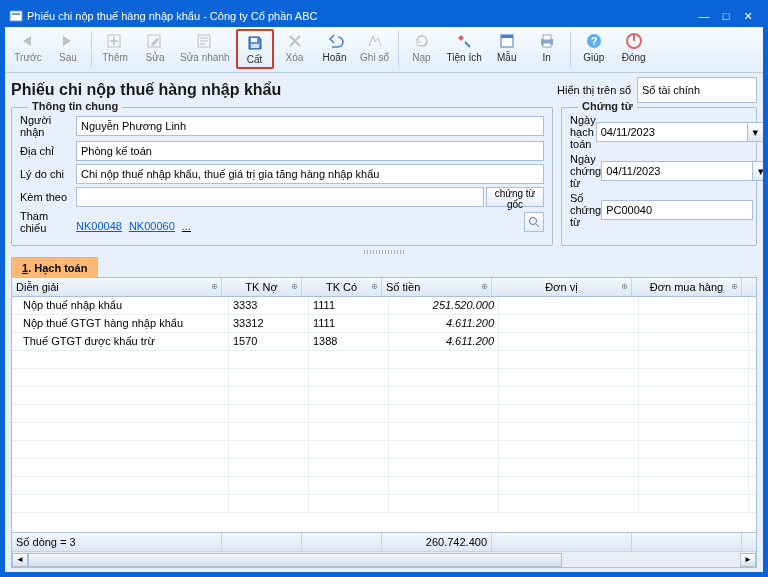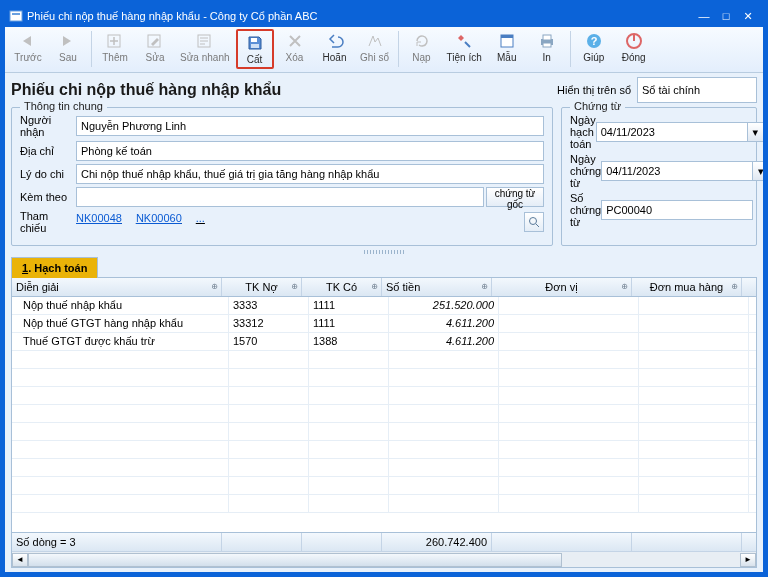--- a/index.html
+++ b/index.html
@@ -15,42 +15,42 @@
 .tb-item .lbl { font-size: 10px; margin-top: 1px; }
 .tb-item.highlight { border: 2px solid #d63b2a; border-radius: 2px; }
 .tb-sep { width: 1px; background: #c4d4e6; height: 36px; margin: 2px 2px; }
 .content { flex: 1; background: #e8f1fb; padding: 4px 6px; display: flex; flex-direction: column; overflow: hidden; }
 .header-row { display: flex; align-items: center; margin-bottom: 4px; }
 .page-title { font-size: 16px; font-weight: bold; color: #1a1a1a; flex: 1; }
 .disp-lbl { font-size: 11px; margin-right: 6px; }
 .disp-input { background: #fff; border: 1px solid #a8c0d8; padding: 12px 4px; width: 120px; height: 20px; }
 .top-panels { display: flex; gap: 8px; margin-bottom: 2px; }
 .fieldset { border: 1px solid #a8c0d8; border-radius: 2px; padding: 6px 8px 8px; position: relative; background: #e8f1fb; }
-.fieldset .legend { position: absolute; top: -8px; left: 8px; background: #e8f1fb; padding: 0 4px; font-weight: normal; color: #222; font-size: 11px; }
+.fieldset .legend { position: absolute; top: -8px; left: 16px; background: #e8f1fb; padding: 0 4px; font-weight: bold; color: #222; font-size: 11px; }
 .fs-left { flex: 1; }
 .fs-right { width: 196px; }
 .frow { display: flex; align-items: center; margin-bottom: 3px; }
 .frow .flabel { width: 56px; font-size: 11px; }
 .fs-right .frow .flabel { width: 80px; }
 .frow .finput { flex: 1; background: #fff; border: 1px solid #a8c0d8; padding: 2px 4px; height: 20px; font-size: 11px; }
 .frow .faux { display: flex; flex: 1; gap: 2px; }
 .frow .faux .finput { flex: 1; }
 .frow .fbtn { width: 58px; background: linear-gradient(#fff,#e4edf7); border: 1px solid #a8c0d8; font-size: 10px; height: 20px; cursor: pointer; }
 .frow .date-wrap { flex: 1; display: flex; }
 .frow .date-wrap .finput { flex: 1; }
 .frow .date-wrap .dd { width: 16px; background: linear-gradient(#fff,#e0e8f2); border: 1px solid #a8c0d8; border-left: none; display: flex; align-items: center; justify-content: center; cursor: pointer; }
-.refs { display: flex; align-items: flex-start; gap: 14px; text-decoration: underline; }
+.refs { display: flex; align-items: flex-end; gap: 7px; text-decoration: underline; }
 .refs a { color: #0b5bd3; text-decoration: underline; cursor: pointer; font-size: 11px; }
 .refs .more { color: #0b5bd3; cursor: pointer; }
 .refs .sq { margin-left: auto; width: 20px; height: 20px; border: 1px solid #a8c0d8; background: linear-gradient(#fff,#e4edf7); display: flex; align-items: center; justify-content: center; cursor: pointer; }
 .grip { height: 8px; display: flex; align-items: center; justify-content: center; }
 .grip div { width: 40px; height: 4px; background: repeating-linear-gradient(90deg,#9bb4cc 0 1px,transparent 1px 3px); }
 .tabs { display: flex; border-bottom: 1px solid #a8c0d8; background: #e8f1fb; }
 .tab { padding: 4px 10px; border: 1px solid #a8c0d8; border-bottom: none; background: #dce8f5; margin-right: 2px; cursor: pointer; position: relative; top: 1px; font-size: 11px; }
-.tab.active { background: #eab308; font-weight: bold; }
+.tab.active { background: #fdba74; font-weight: bold; }
 .tab .u { text-decoration: underline; }
 .grid-wrap { flex: 1; background: #fff; border: 1px solid #a8c0d8; border-top: none; display: flex; flex-direction: column; overflow: hidden; }
 .grid-head { display: flex; background: linear-gradient(#f3f8fd,#dbe7f3); border-bottom: 1px solid #a8c0d8; }
 .gh { border-right: 1px solid #c4d4e6; padding: 3px 4px; font-size: 11px; text-align: center; position: relative; }
 .gh .pin { position: absolute; right: 3px; top: 4px; font-size: 8px; color: #6b7b8c; }
 .c0 { width: 210px; text-align: left; }
 .c1 { width: 80px; }
 .c2 { width: 80px; }
 .c3 { width: 110px; text-align: left; }
 .c4 { width: 140px; }

